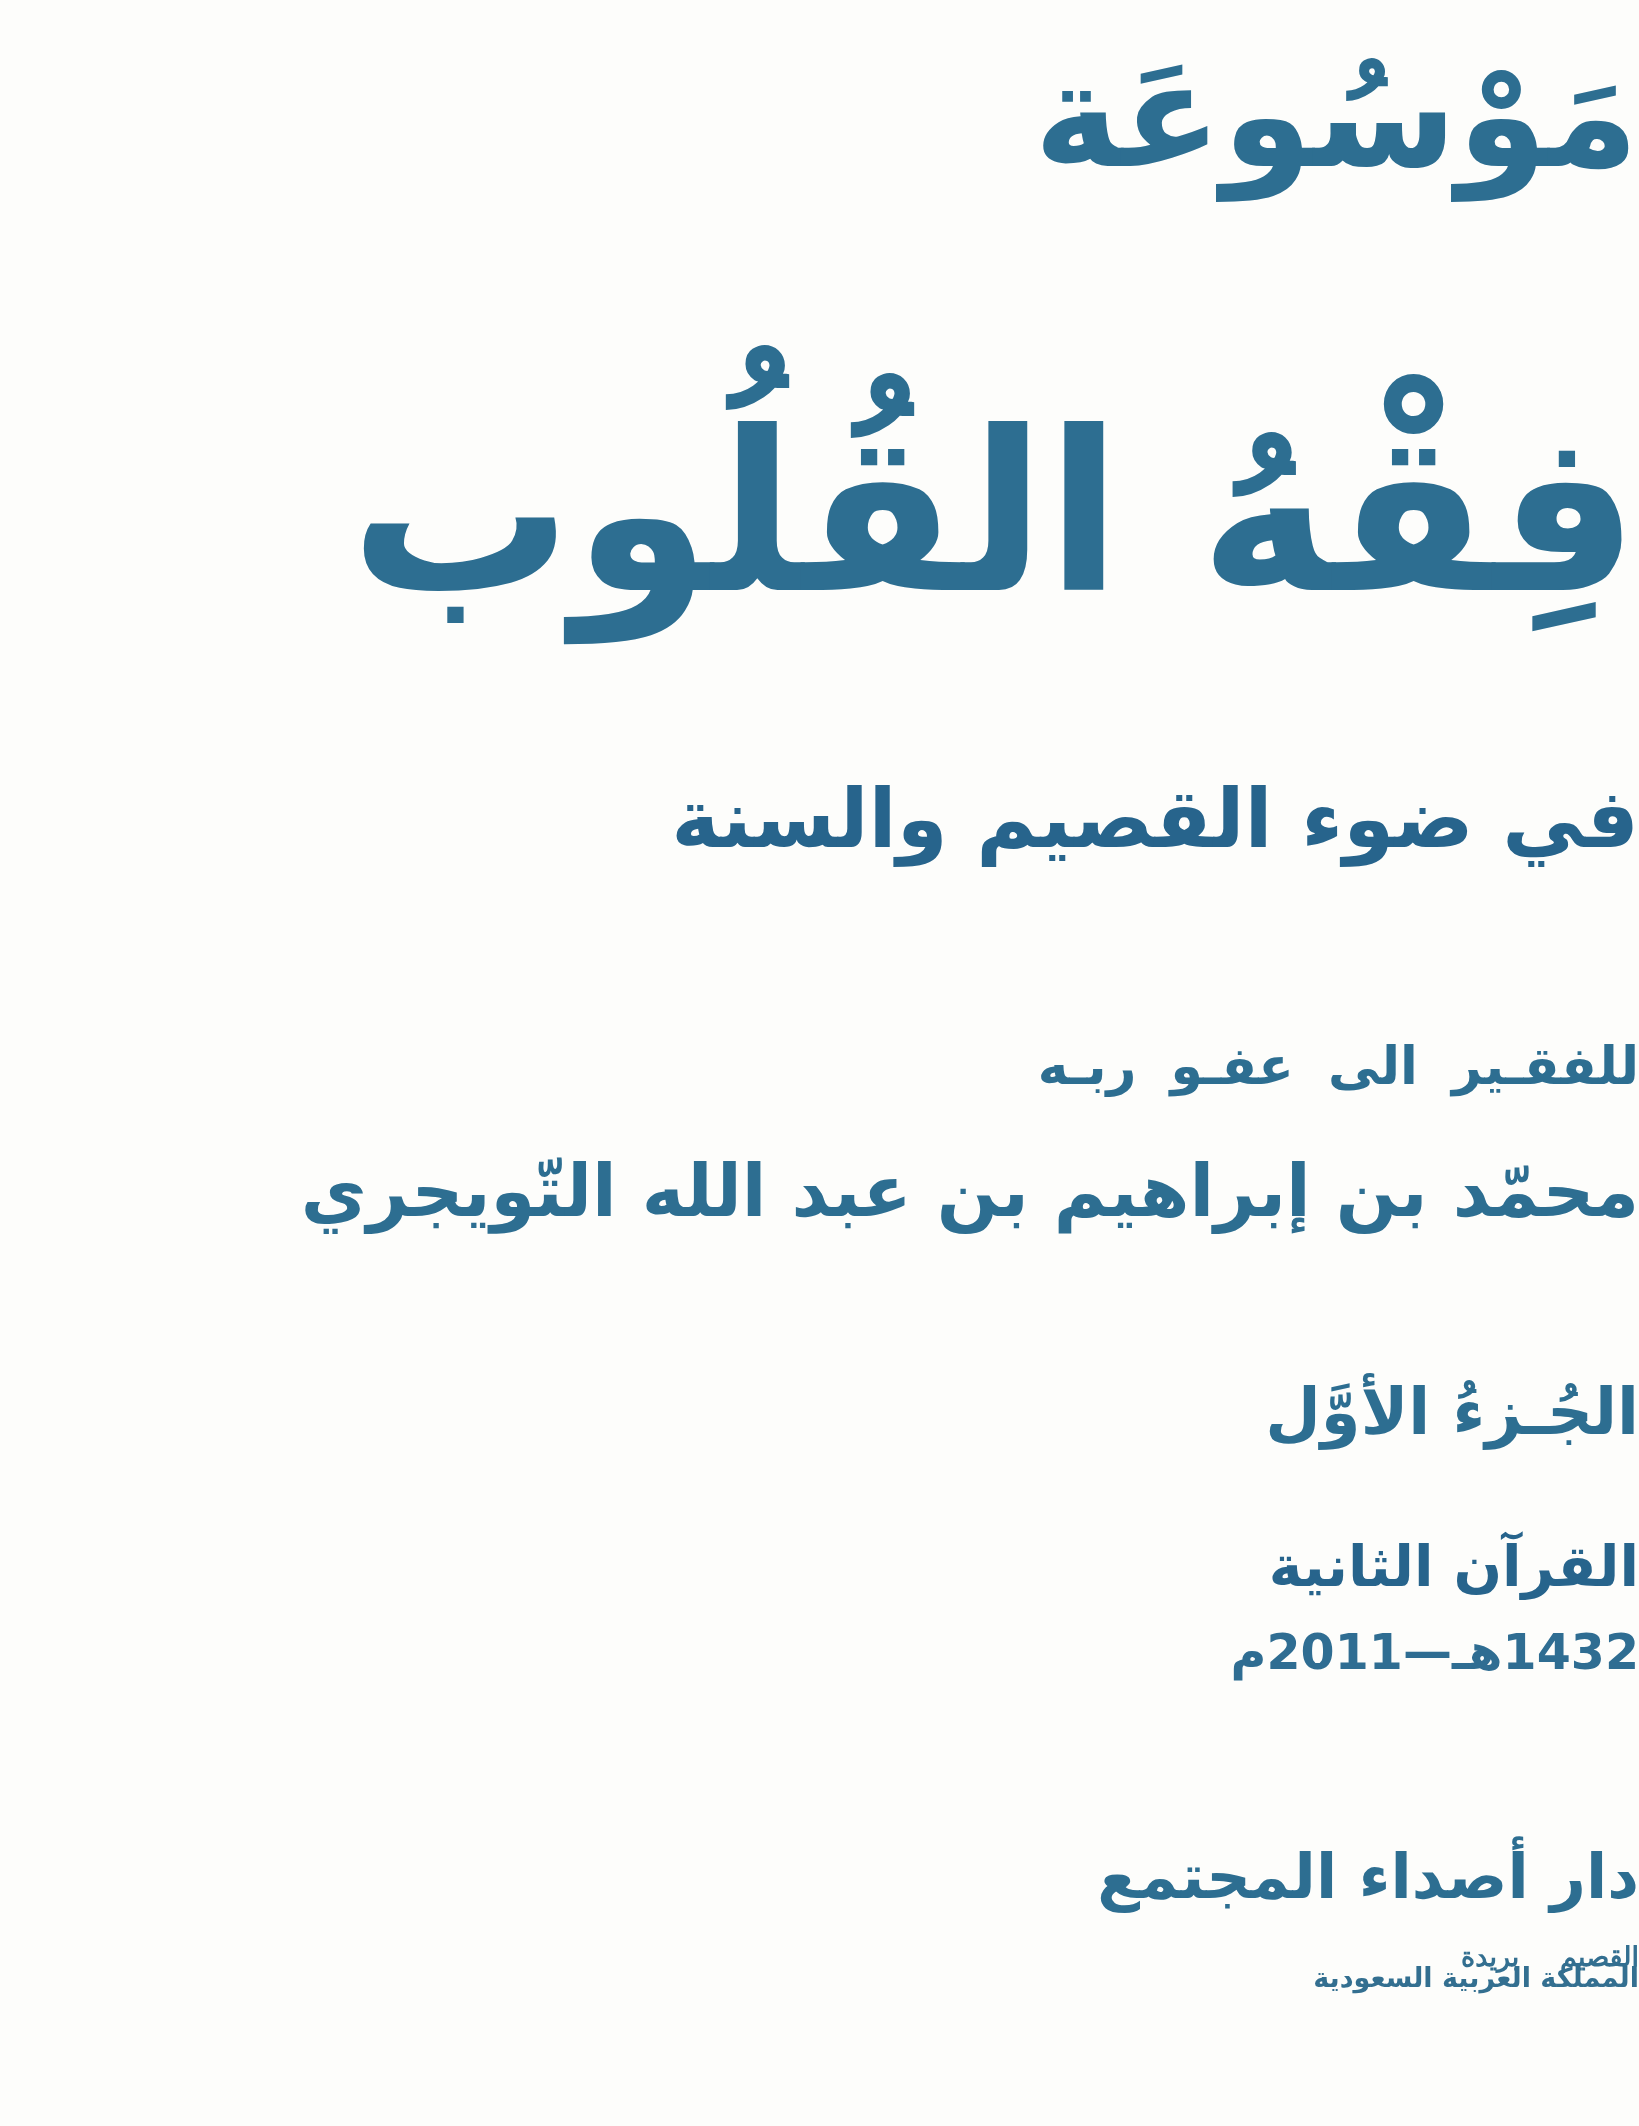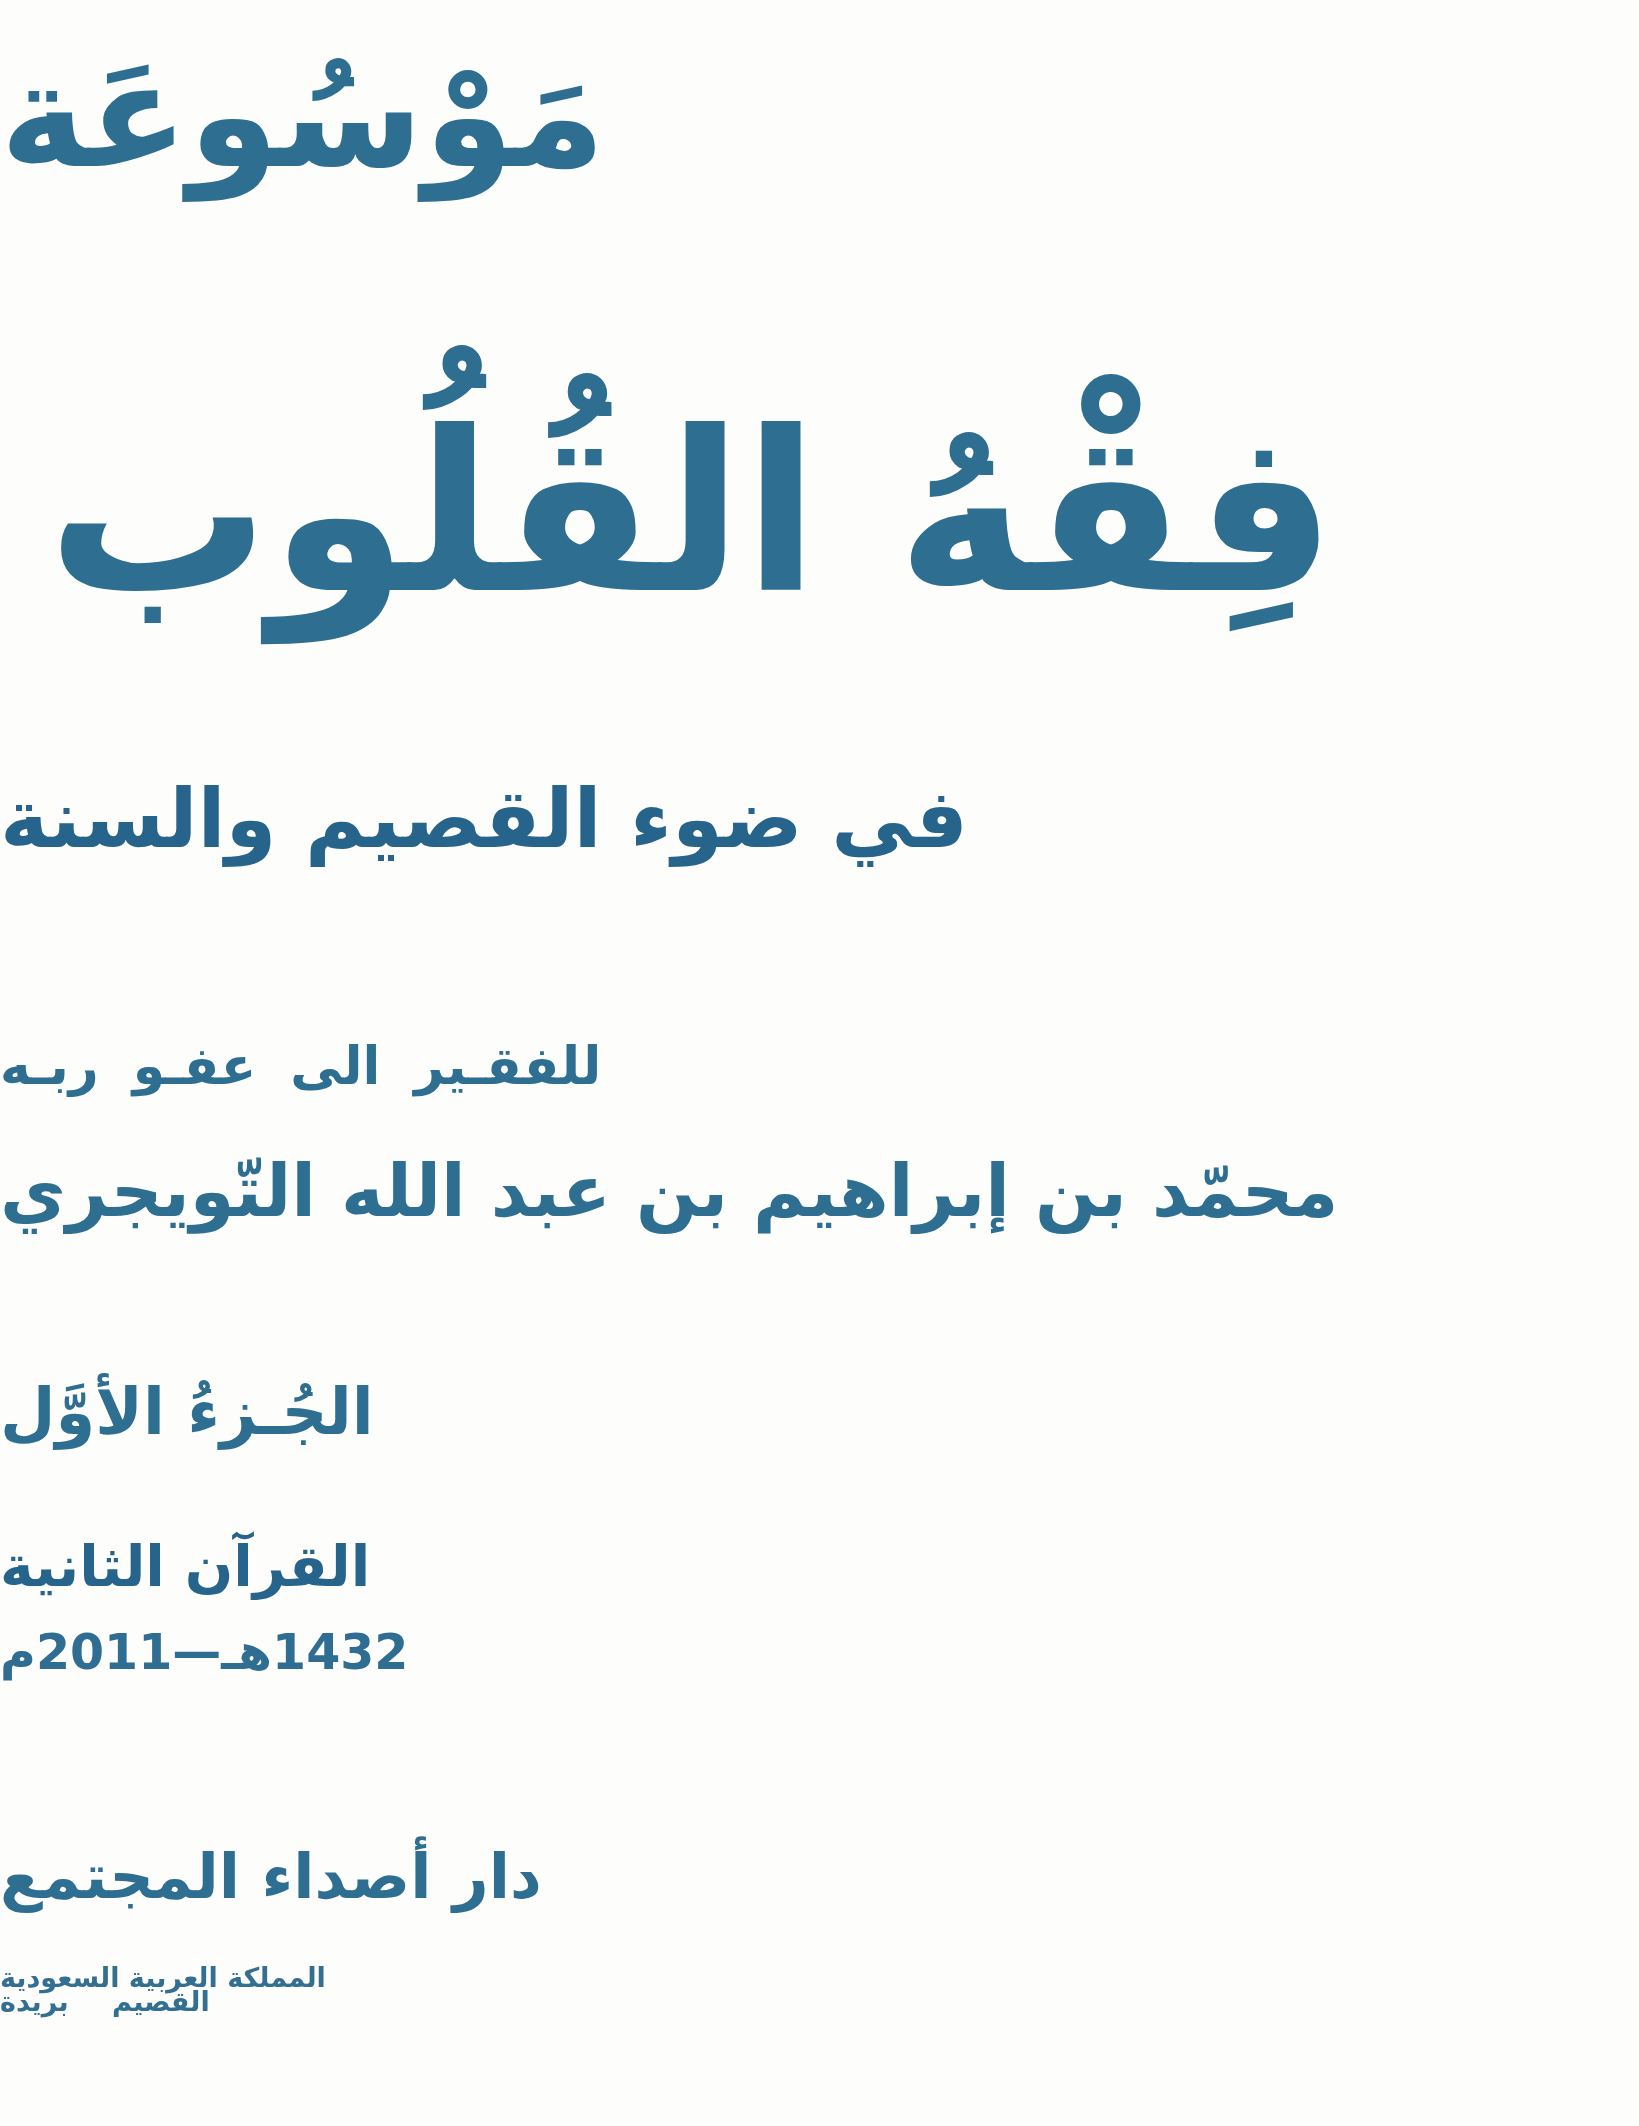--- a/index.html
+++ b/index.html
@@ -19,21 +19,21 @@
     margin:0 auto;
     background:var(--paper);
     overflow:hidden;
     direction:rtl;
     font-family:"DejaVu Sans", sans-serif;
   }
   .line{
     position:absolute;
     left:0;
     right:0;
-    text-align:left;
+    text-align:right;
     white-space:nowrap;
     color:var(--ink);
     line-height:1;
   }
   .series-title{
     top:42px;
     font-size:146px;
     font-weight:bold;
   }
   .main-title{
@@ -83,25 +83,26 @@
     font-size:62px;
     font-weight:bold;
   }
   .publisher-country{
     top:1964px;
     font-size:27px;
     font-weight:bold;
     color:#336f90;
   }
   .publisher-city{
-    top:1988px;
+    top:1944px;
     font-size:27px;
     font-weight:bold;
     color:#336f90;
     word-spacing:34px;
+    font-family:Liberation Serif, serif;
   }
 </style>
 </head>
 <body>
 
 <div class="page">
 
   <div class="line series-title">مَوْسُوعَة</div>
 
   <div class="line main-title">فِقْهُ القُلُوب</div>

